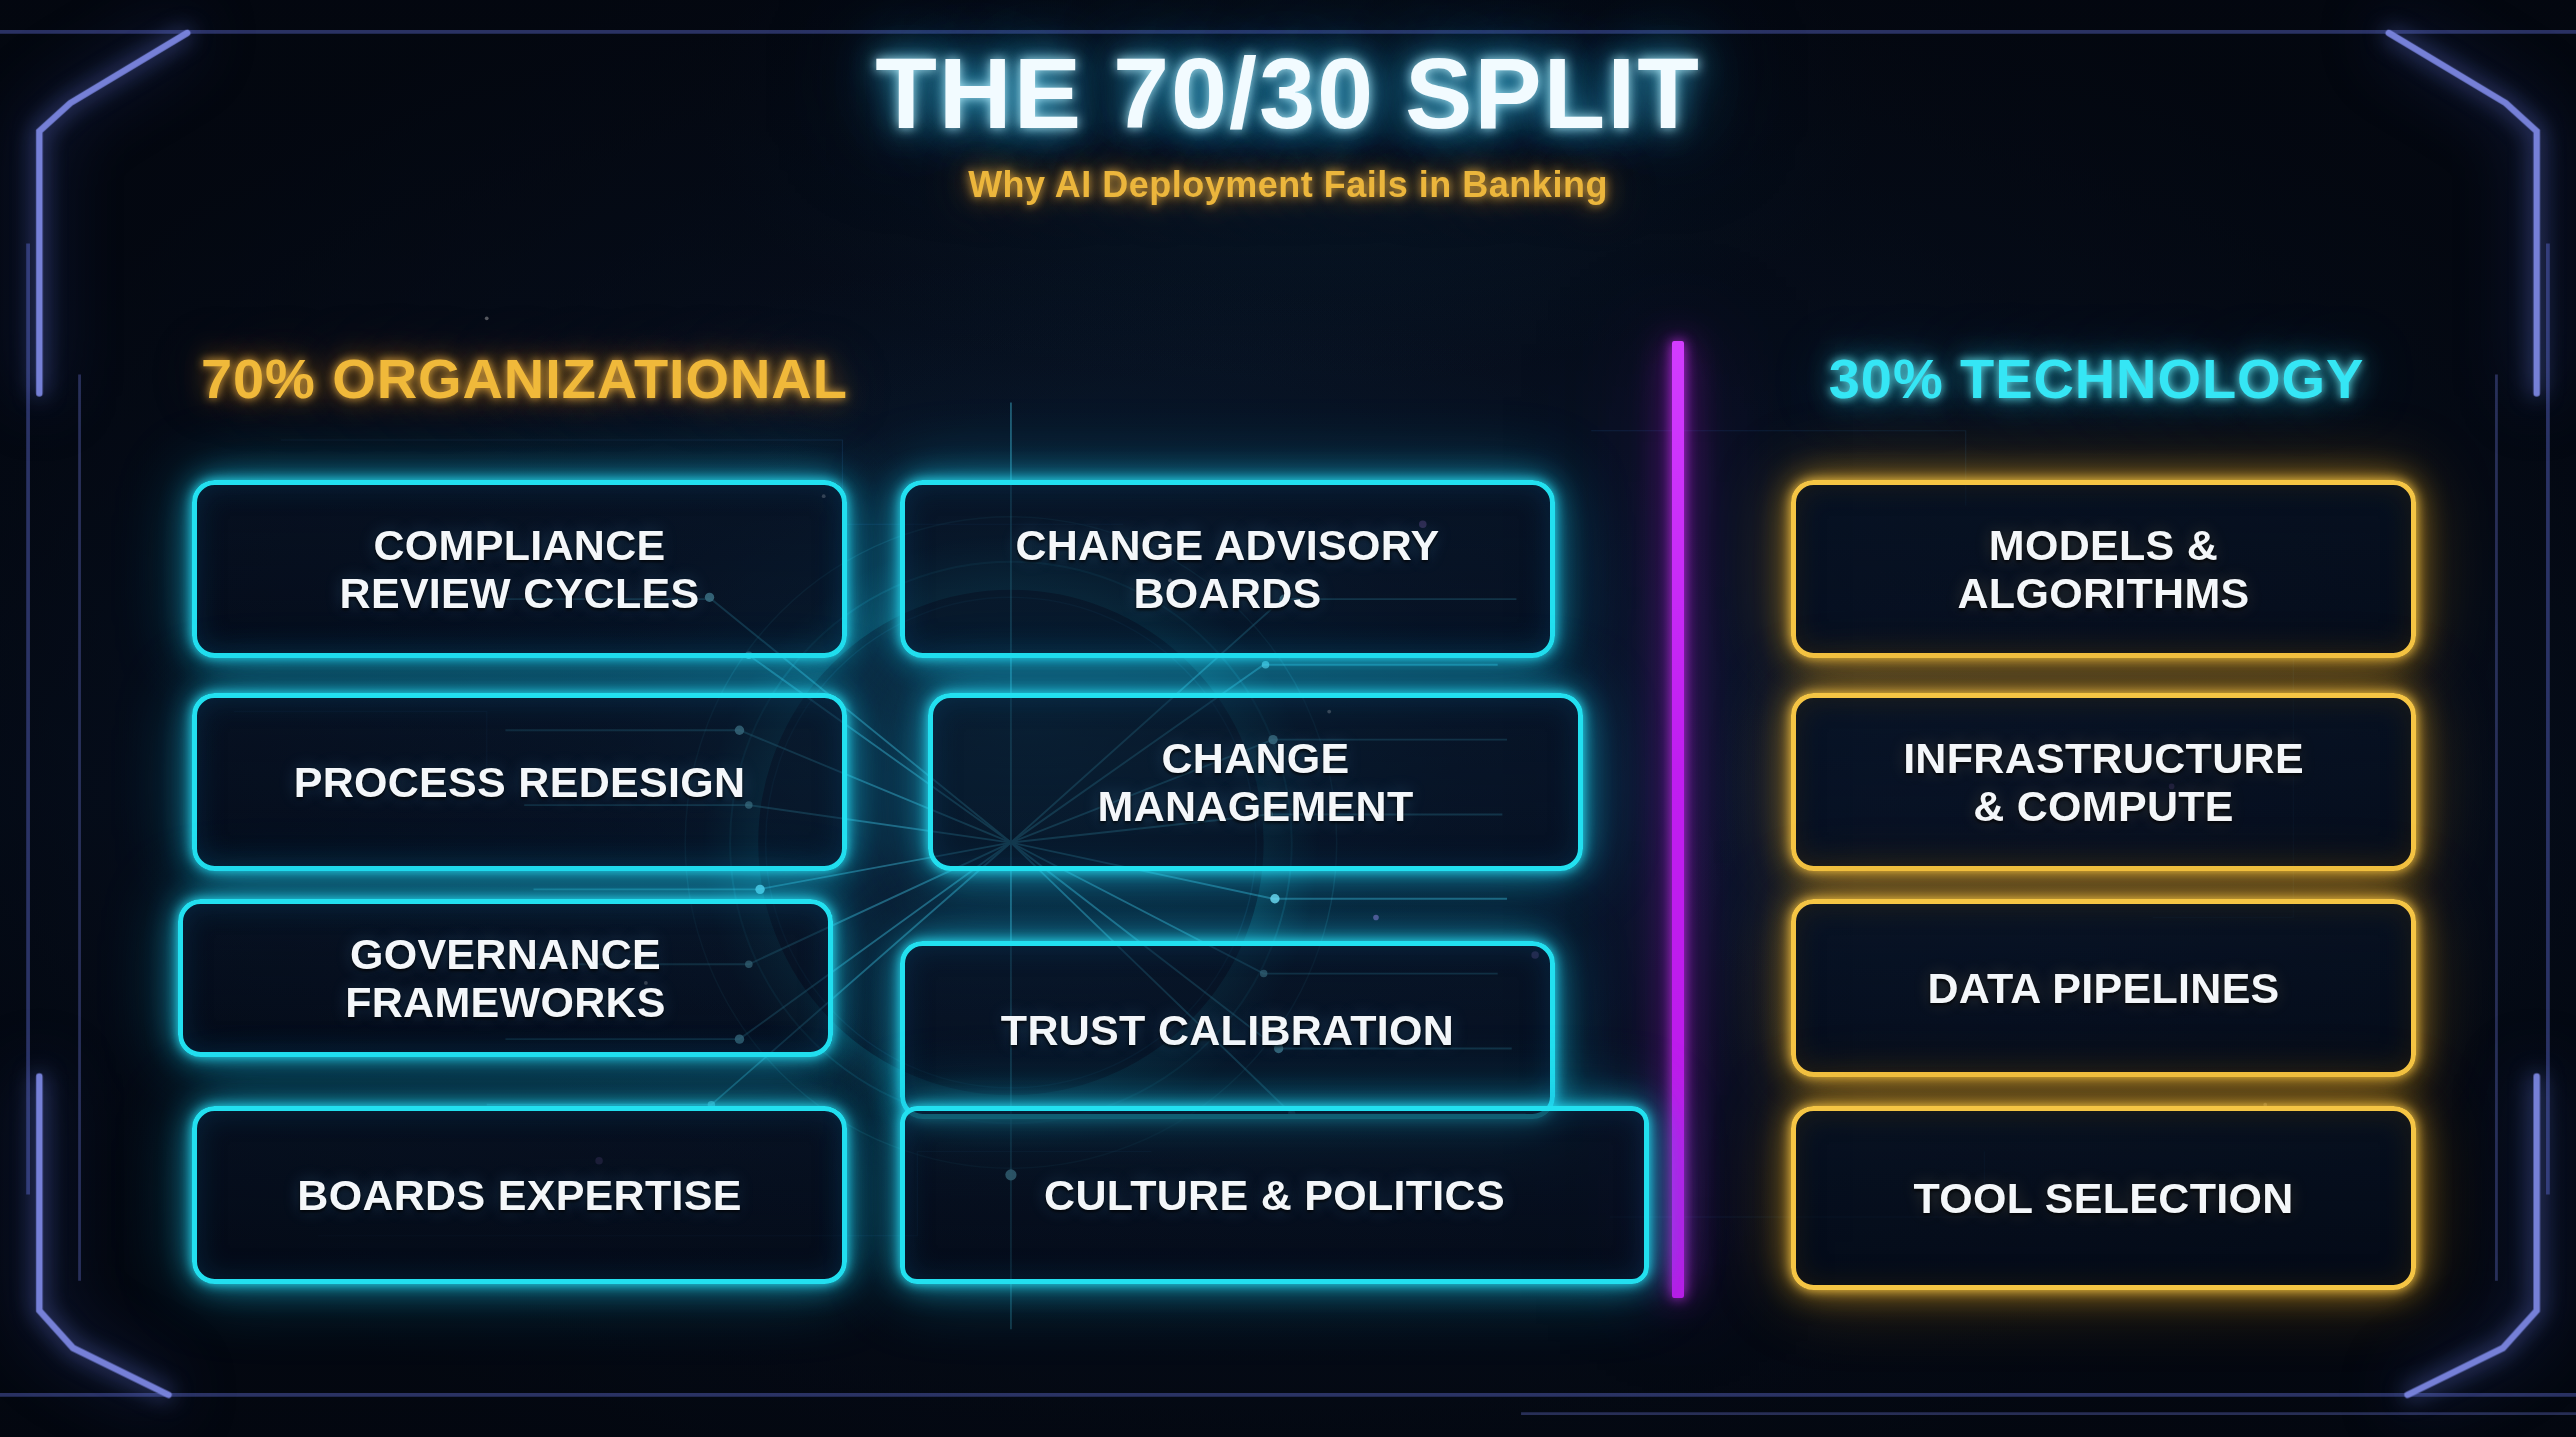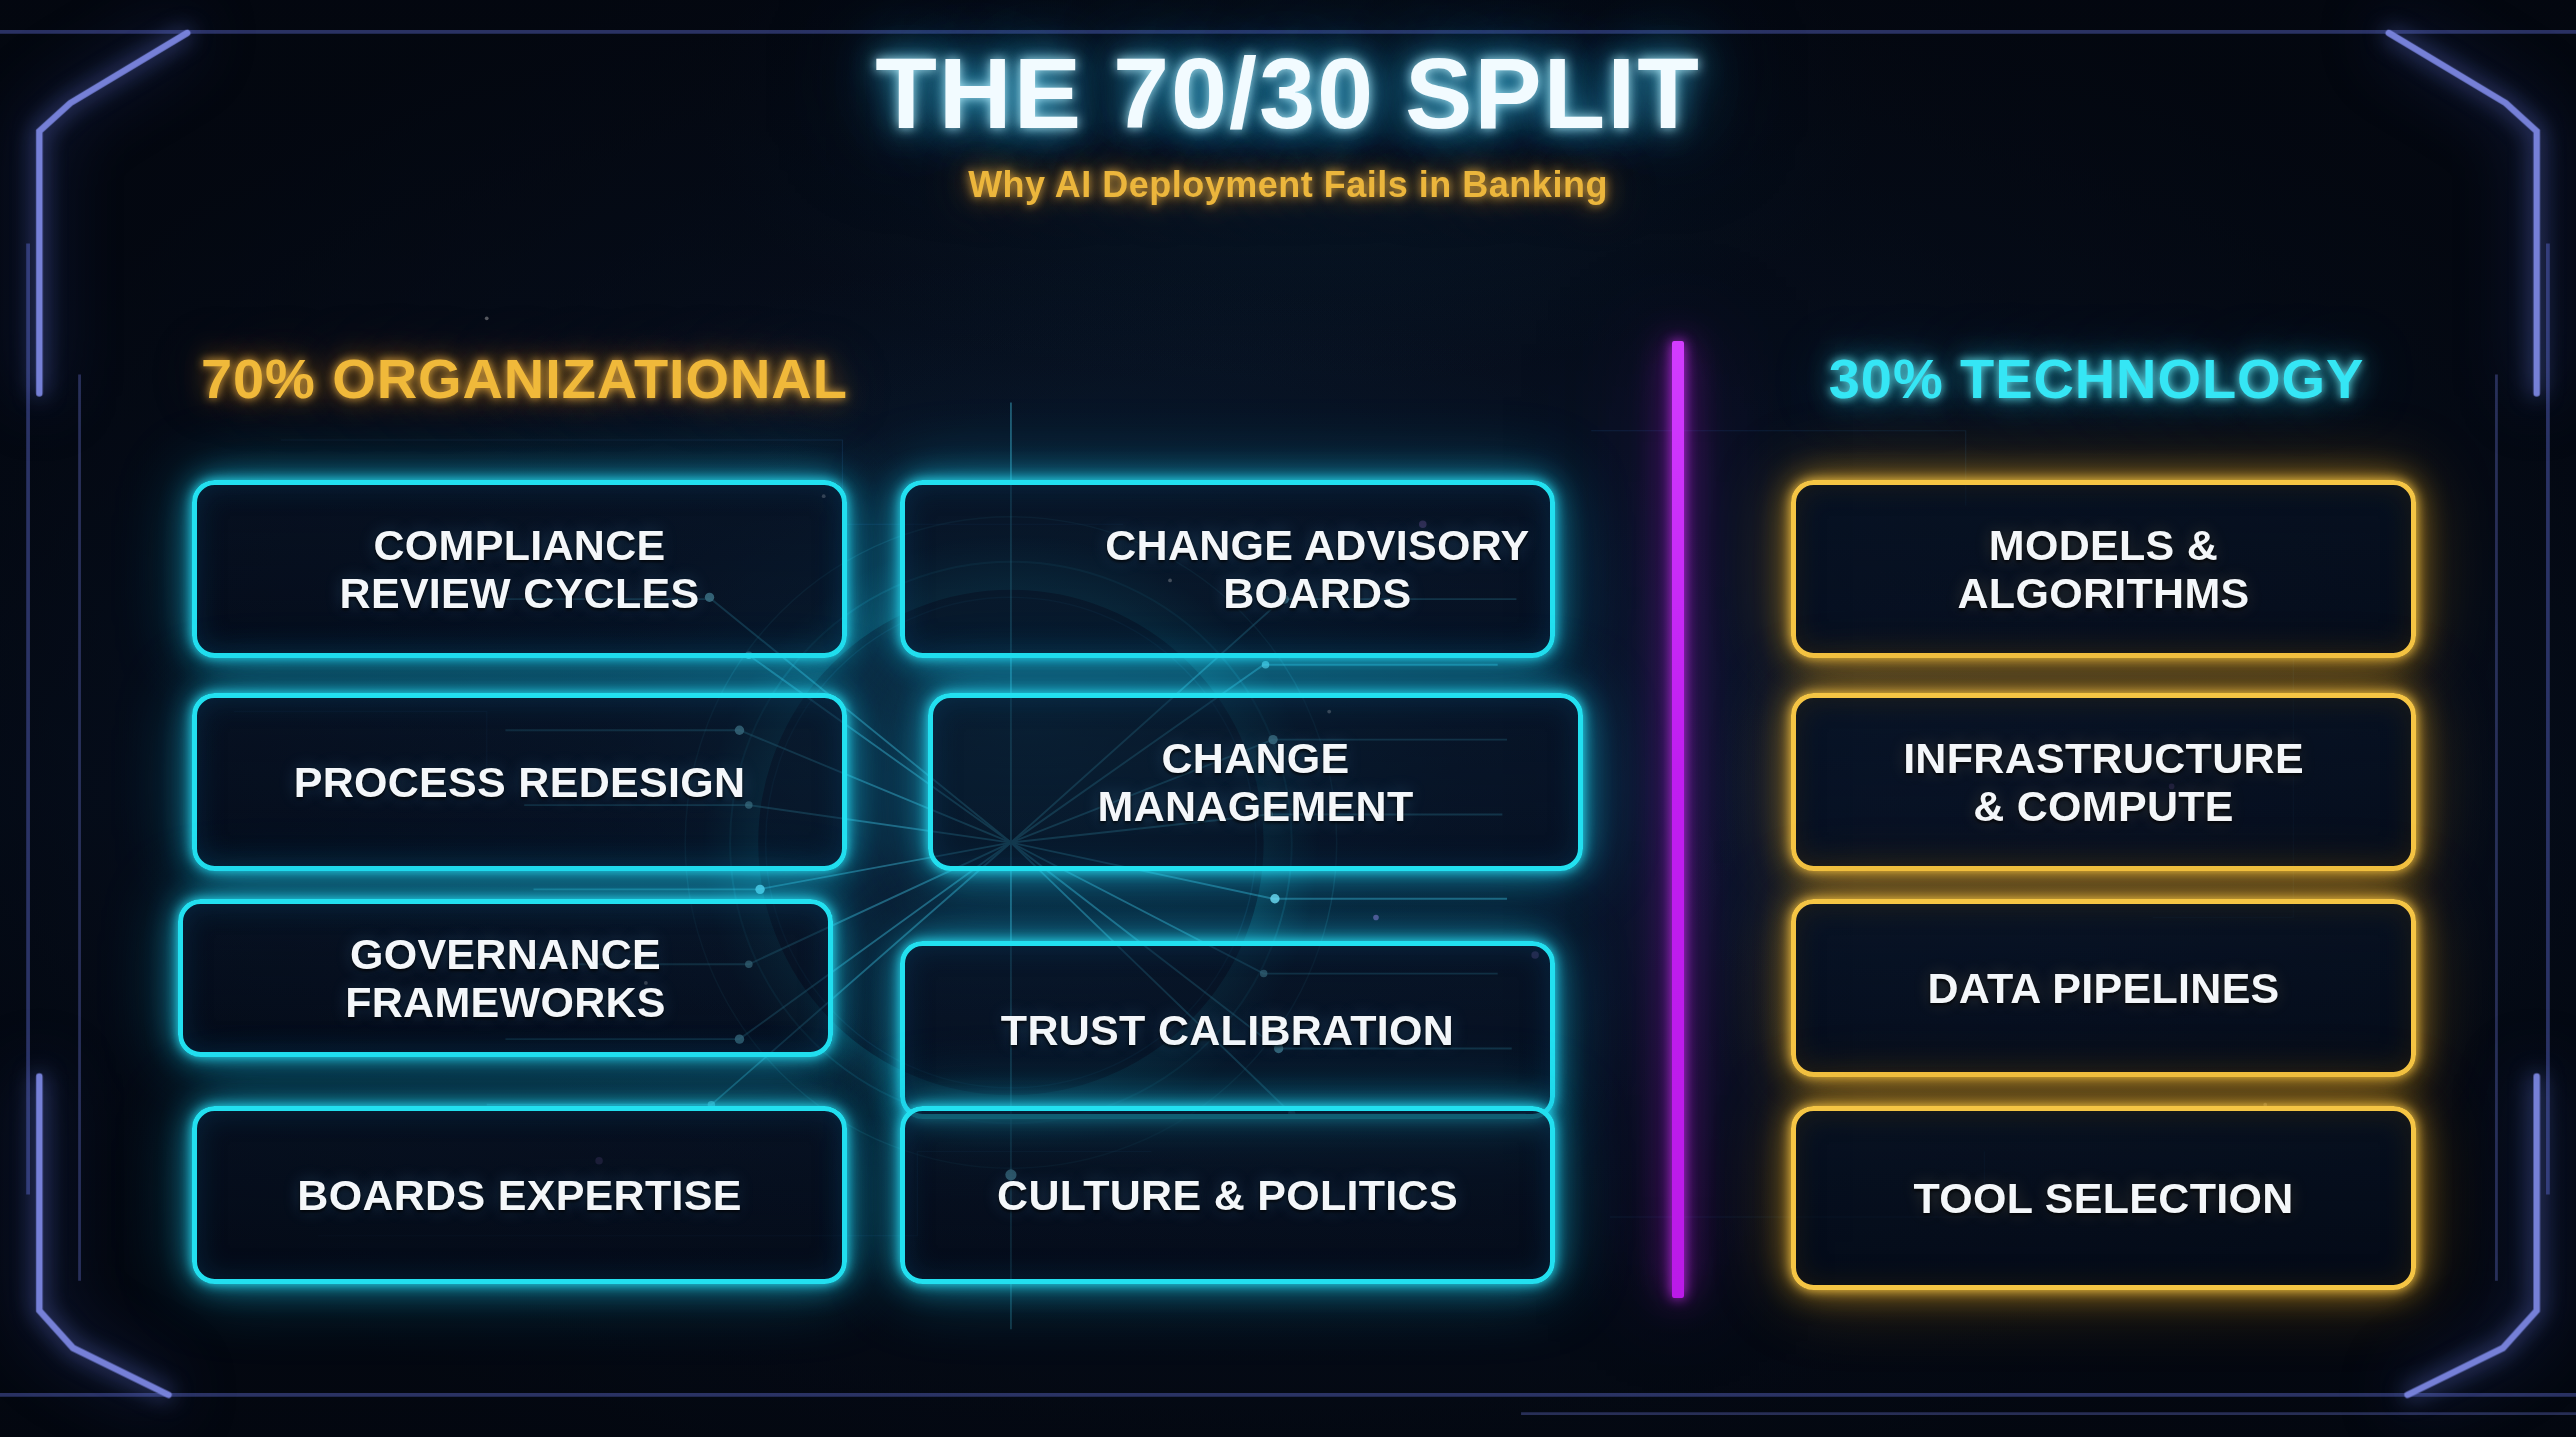--- a/index.html
+++ b/index.html
@@ -230,42 +230,42 @@
   </div>
 
   <div class="col-head org">70% ORGANIZATIONAL</div>
   <div class="col-head tech">30% TECHNOLOGY</div>
 
   <div class="divider"></div>
 
   <div class="card cyan" style="left:192px; top:480px; width:655px; height:178px;">
     <span class="label">COMPLIANCE<br>REVIEW CYCLES</span>
   </div>
-  <div class="card cyan" style="left:900px; top:480px; width:655px; height:178px;justify-content:flex-end;">
+  <div class="card cyan" style="left:900px; top:480px; width:655px; height:178px;">
     <span class="label">CHANGE ADVISORY<br>BOARDS</span>
   </div>
 
   <div class="card cyan" style="left:192px; top:693px; width:655px; height:178px;">
     <span class="label">PROCESS REDESIGN</span>
   </div>
   <div class="card cyan" style="left:900px; top:693px; width:655px; height:178px;margin-left:28px;">
     <span class="label">CHANGE<br>MANAGEMENT</span>
   </div>
 
   <div class="card cyan" style="left:178px; top:899px; width:655px; height:158px;">
     <span class="label">GOVERNANCE<br>FRAMEWORKS</span>
   </div>
   <div class="card cyan" style="left:900px; top:899px; width:655px; height:178px;margin-top:42px;">
     <span class="label">TRUST CALIBRATION</span>
   </div>
 
   <div class="card cyan" style="left:192px; top:1106px; width:655px; height:178px;">
     <span class="label">BOARDS EXPERTISE</span>
   </div>
-  <div class="card cyan" style="left:900px; top:1106px; width:655px; height:178px;">
+  <div class="card cyan" style="left:900px; top:1106px; width:749px; height:178px;border-radius:17px;">
     <span class="label">CULTURE &amp; POLITICS</span>
   </div>
 
   <div class="card amber" style="left:1791px; top:480px; width:625px; height:178px;">
     <span class="label">MODELS &amp;<br>ALGORITHMS</span>
   </div>
   <div class="card amber" style="left:1791px; top:693px; width:625px; height:178px;">
     <span class="label">INFRASTRUCTURE<br>&amp; COMPUTE</span>
   </div>
   <div class="card amber" style="left:1791px; top:899px; width:625px; height:178px;">

